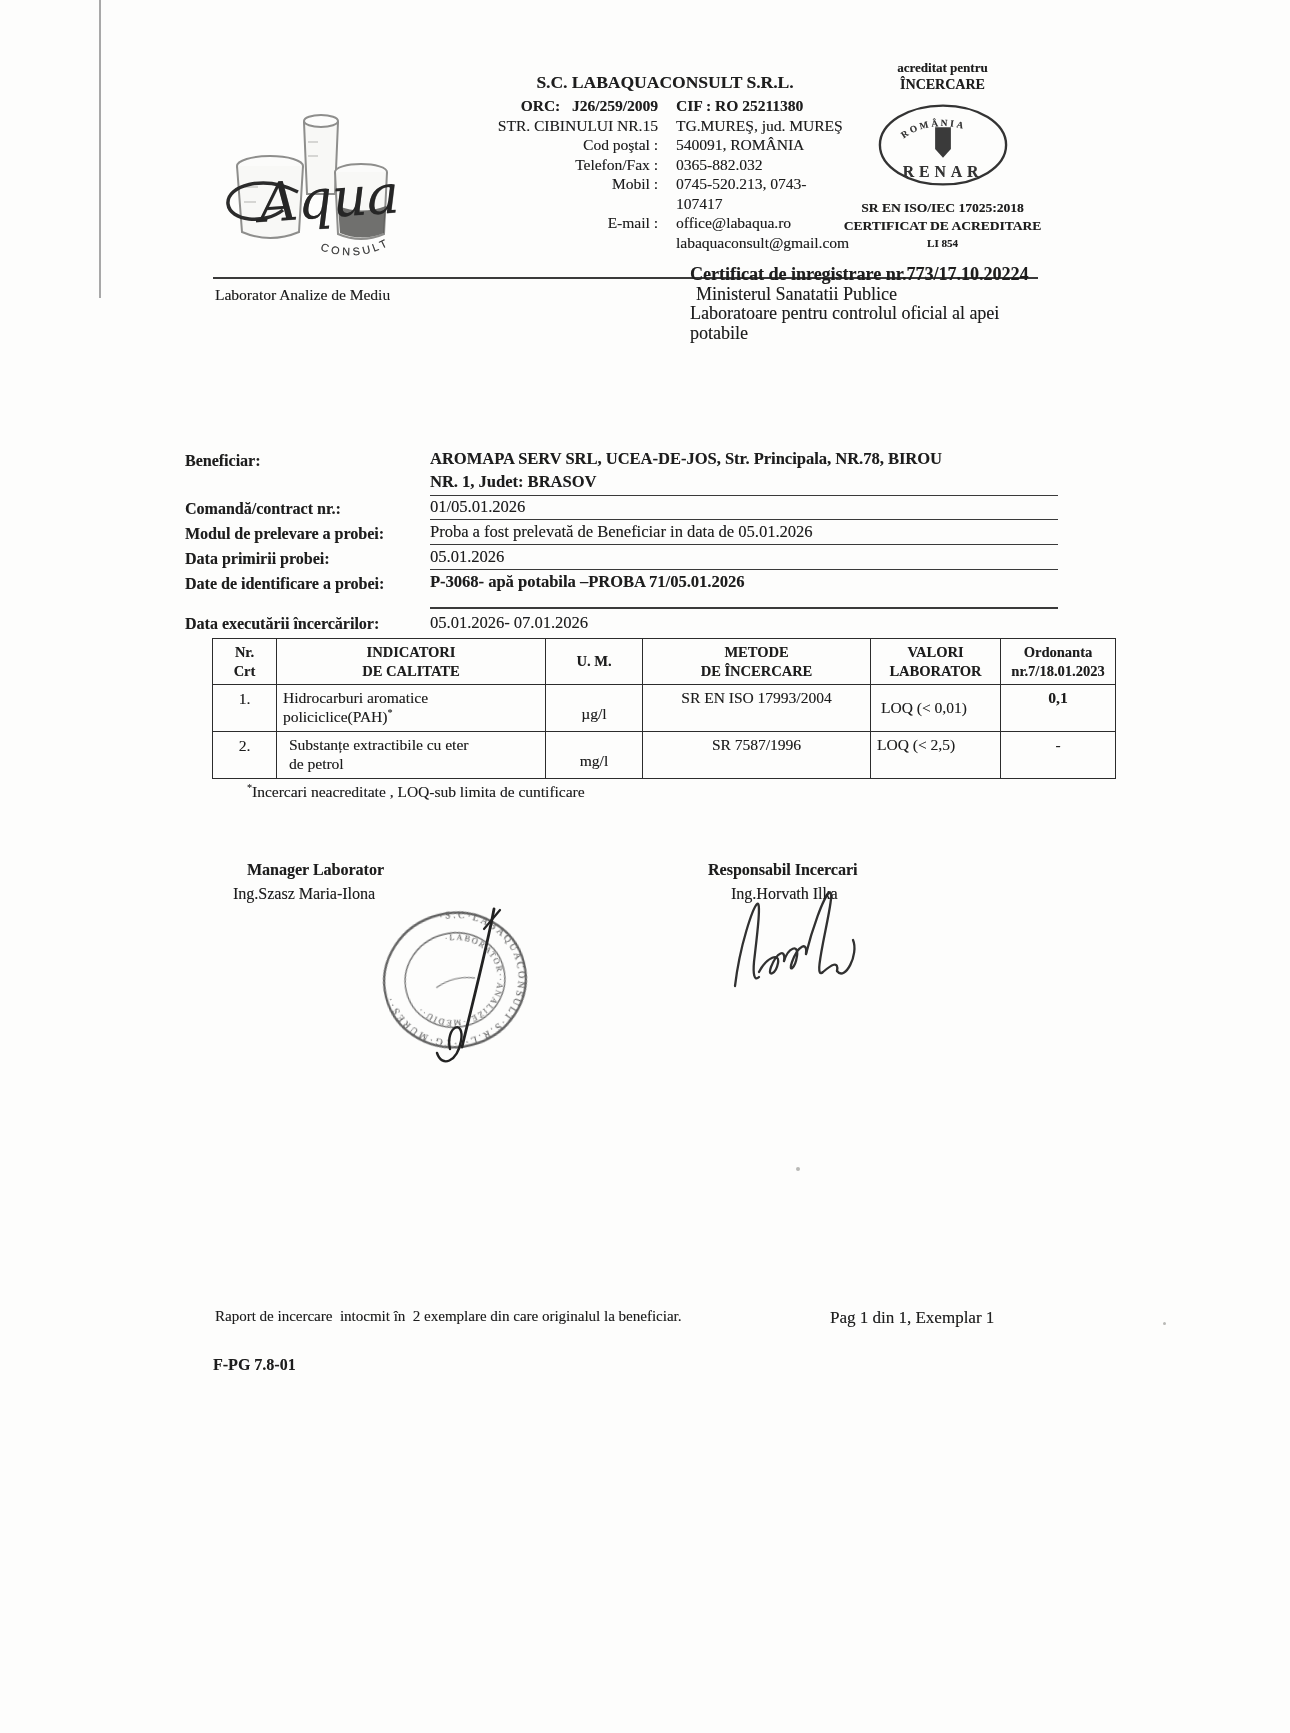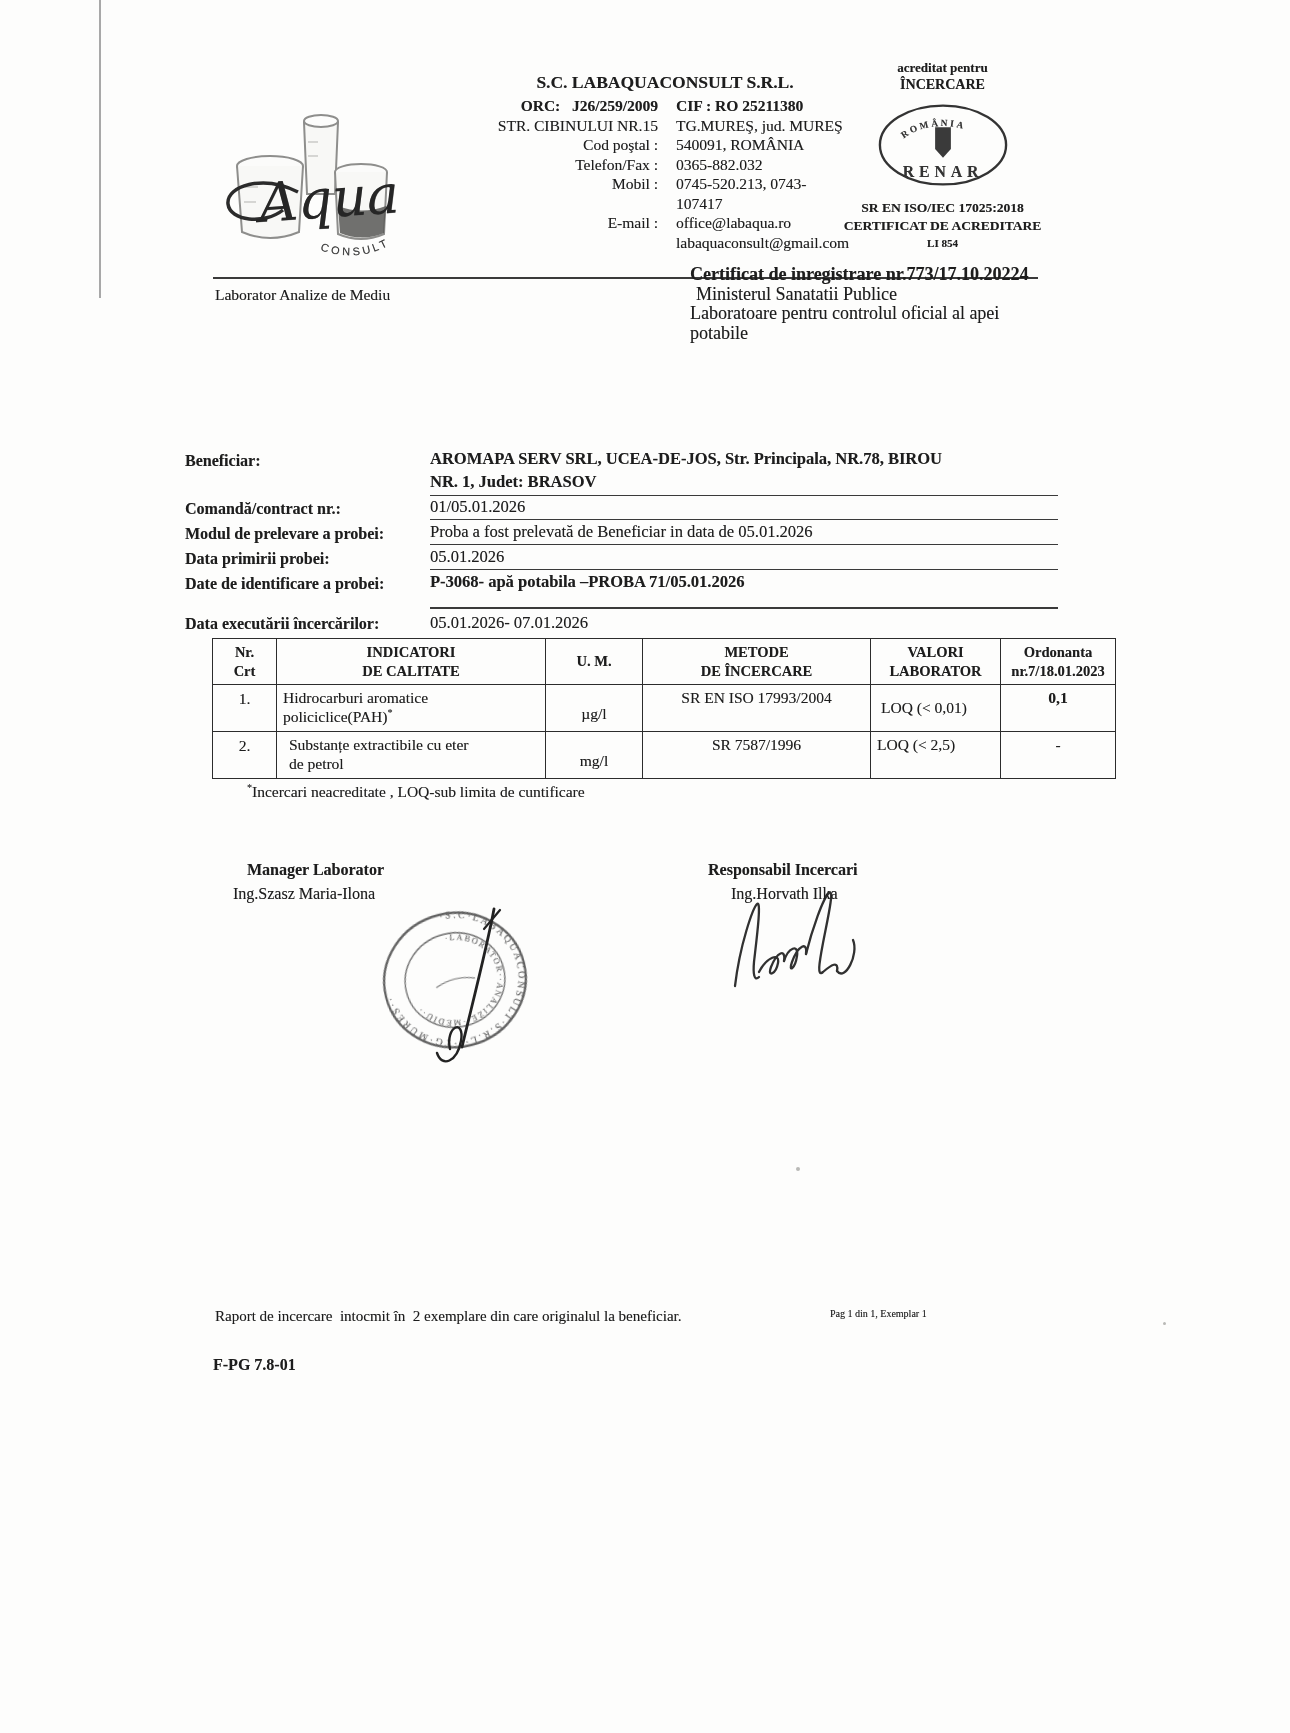--- a/index.html
+++ b/index.html
@@ -230,16 +230,16 @@
     <g stroke="#1c1c1c" fill="none" stroke-width="2.3" stroke-linecap="round" opacity="0.9">
       <path d="M12,104 C17,62 30,26 34,22 C39,17 33,62 31,80 C30,91 31,100 36,95"></path>
       <path d="M36,90 C44,75 57,70 55,81 C53,92 44,96 48,85 C54,70 63,66 61,79"></path>
       <path d="M61,79 C65,66 76,61 74,74 C72,87 65,91 69,80 C75,63 85,59 83,72"></path>
       <path d="M83,72 C89,48 100,16 106,11 C112,5 104,40 100,61 C96,82 94,95 100,90 C108,83 116,78 114,89"></path>
       <path d="M114,89 C122,100 136,72 130,58"></path>
     </g>
   </svg>
 
   <div class="abs pre" style="left:215px;top:1308px;font-size:15px;">Raport de incercare  intocmit în  2 exemplare din care originalul la beneficiar.</div>
-  <div class="abs" style="left:830px;top:1308px;font-size:10px;">Pag 1 din 1, Exemplar 1</div>
+  <div class="abs" style="left:830px;top:1308px;font-size:17px;">Pag 1 din 1, Exemplar 1</div>
   <div class="abs b" style="left:213px;top:1356px;font-size:16px;">F-PG 7.8-01</div>
 
 </div>
 
 </body></html>

